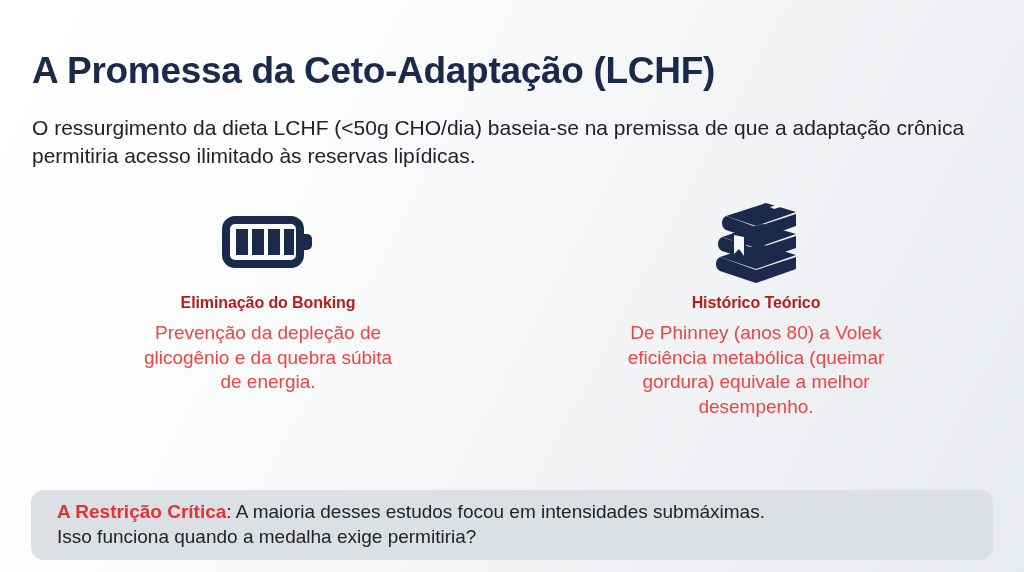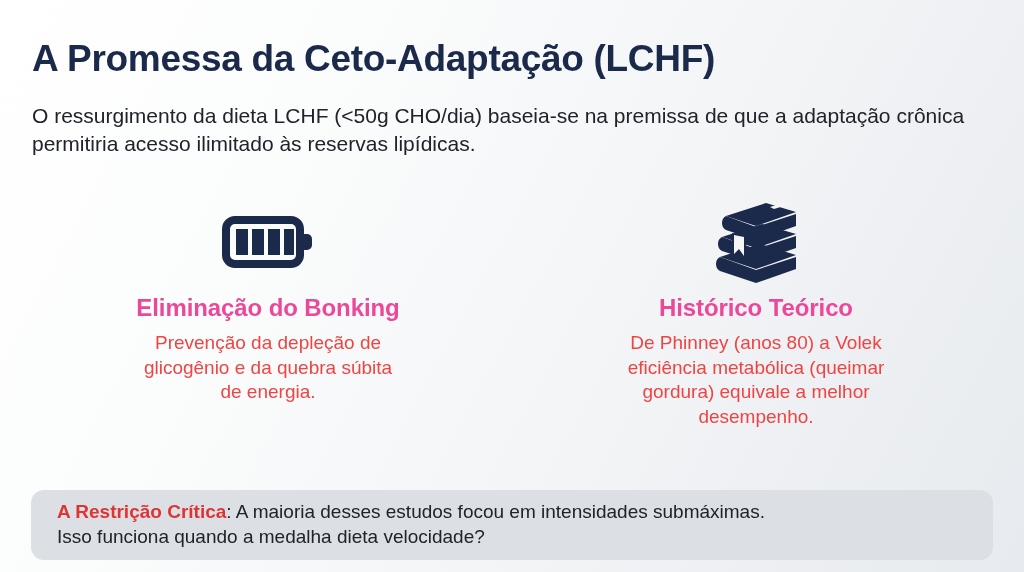--- a/index.html
+++ b/index.html
@@ -14,21 +14,21 @@
     background: linear-gradient(118deg, #ffffff 0%, #fbfcfc 28%, #f2f4f6 62%, #e7eaee 100%);
     color: #1b2a4a;
     overflow: hidden;
     position: relative;
   }
 
   .slide {
     width: 1024px;
     height: 572px;
     position: relative;
-    padding: 0 32px;
+    padding: 12px 32px;
   }
 
   
   .title {
     font-size: 37px;
     font-weight: bold;
     letter-spacing: -0.3px;
     color: #1b2a4a;
     padding-top: 38px;
     line-height: 1.12;
@@ -63,23 +63,23 @@
   }
 
   .icon-wrap {
     height: 92px;
     display: flex;
     align-items: center;
     justify-content: center;
   }
 
   .col-heading {
-    font-size: 24px;
+    font-size: 16px;
     font-weight: bold;
-    color: #ec4899;
+    color: #b91c1c;
     margin-top: 6px;
     letter-spacing: -0.1px;
   }
 
   .col-body {
     margin-top: 9px;
     font-size: 19px;
     line-height: 1.30;
     color: #ef4444;
     max-width: 278px;
@@ -170,16 +170,16 @@
       <div class="col-heading">Histórico Teórico</div>
       <div class="col-body">De Phinney (anos 80) a Volek eficiência metabólica (queimar gordura) equivale a melhor desempenho.</div>
     </div>
 
   </div>
 
   <div class="callout">
     <div class="callout-line">
       <span class="callout-lead">A Restrição Crítica</span><span>: A maioria desses estudos focou em intensidades submáximas.</span>
     </div>
-    <div class="callout-line">Isso funciona quando a medalha dieta velocidade?</div>
+    <div class="callout-line">Isso funciona quando a medalha exige permitiria?</div>
   </div>
 
 </div>
 
 </body></html>

